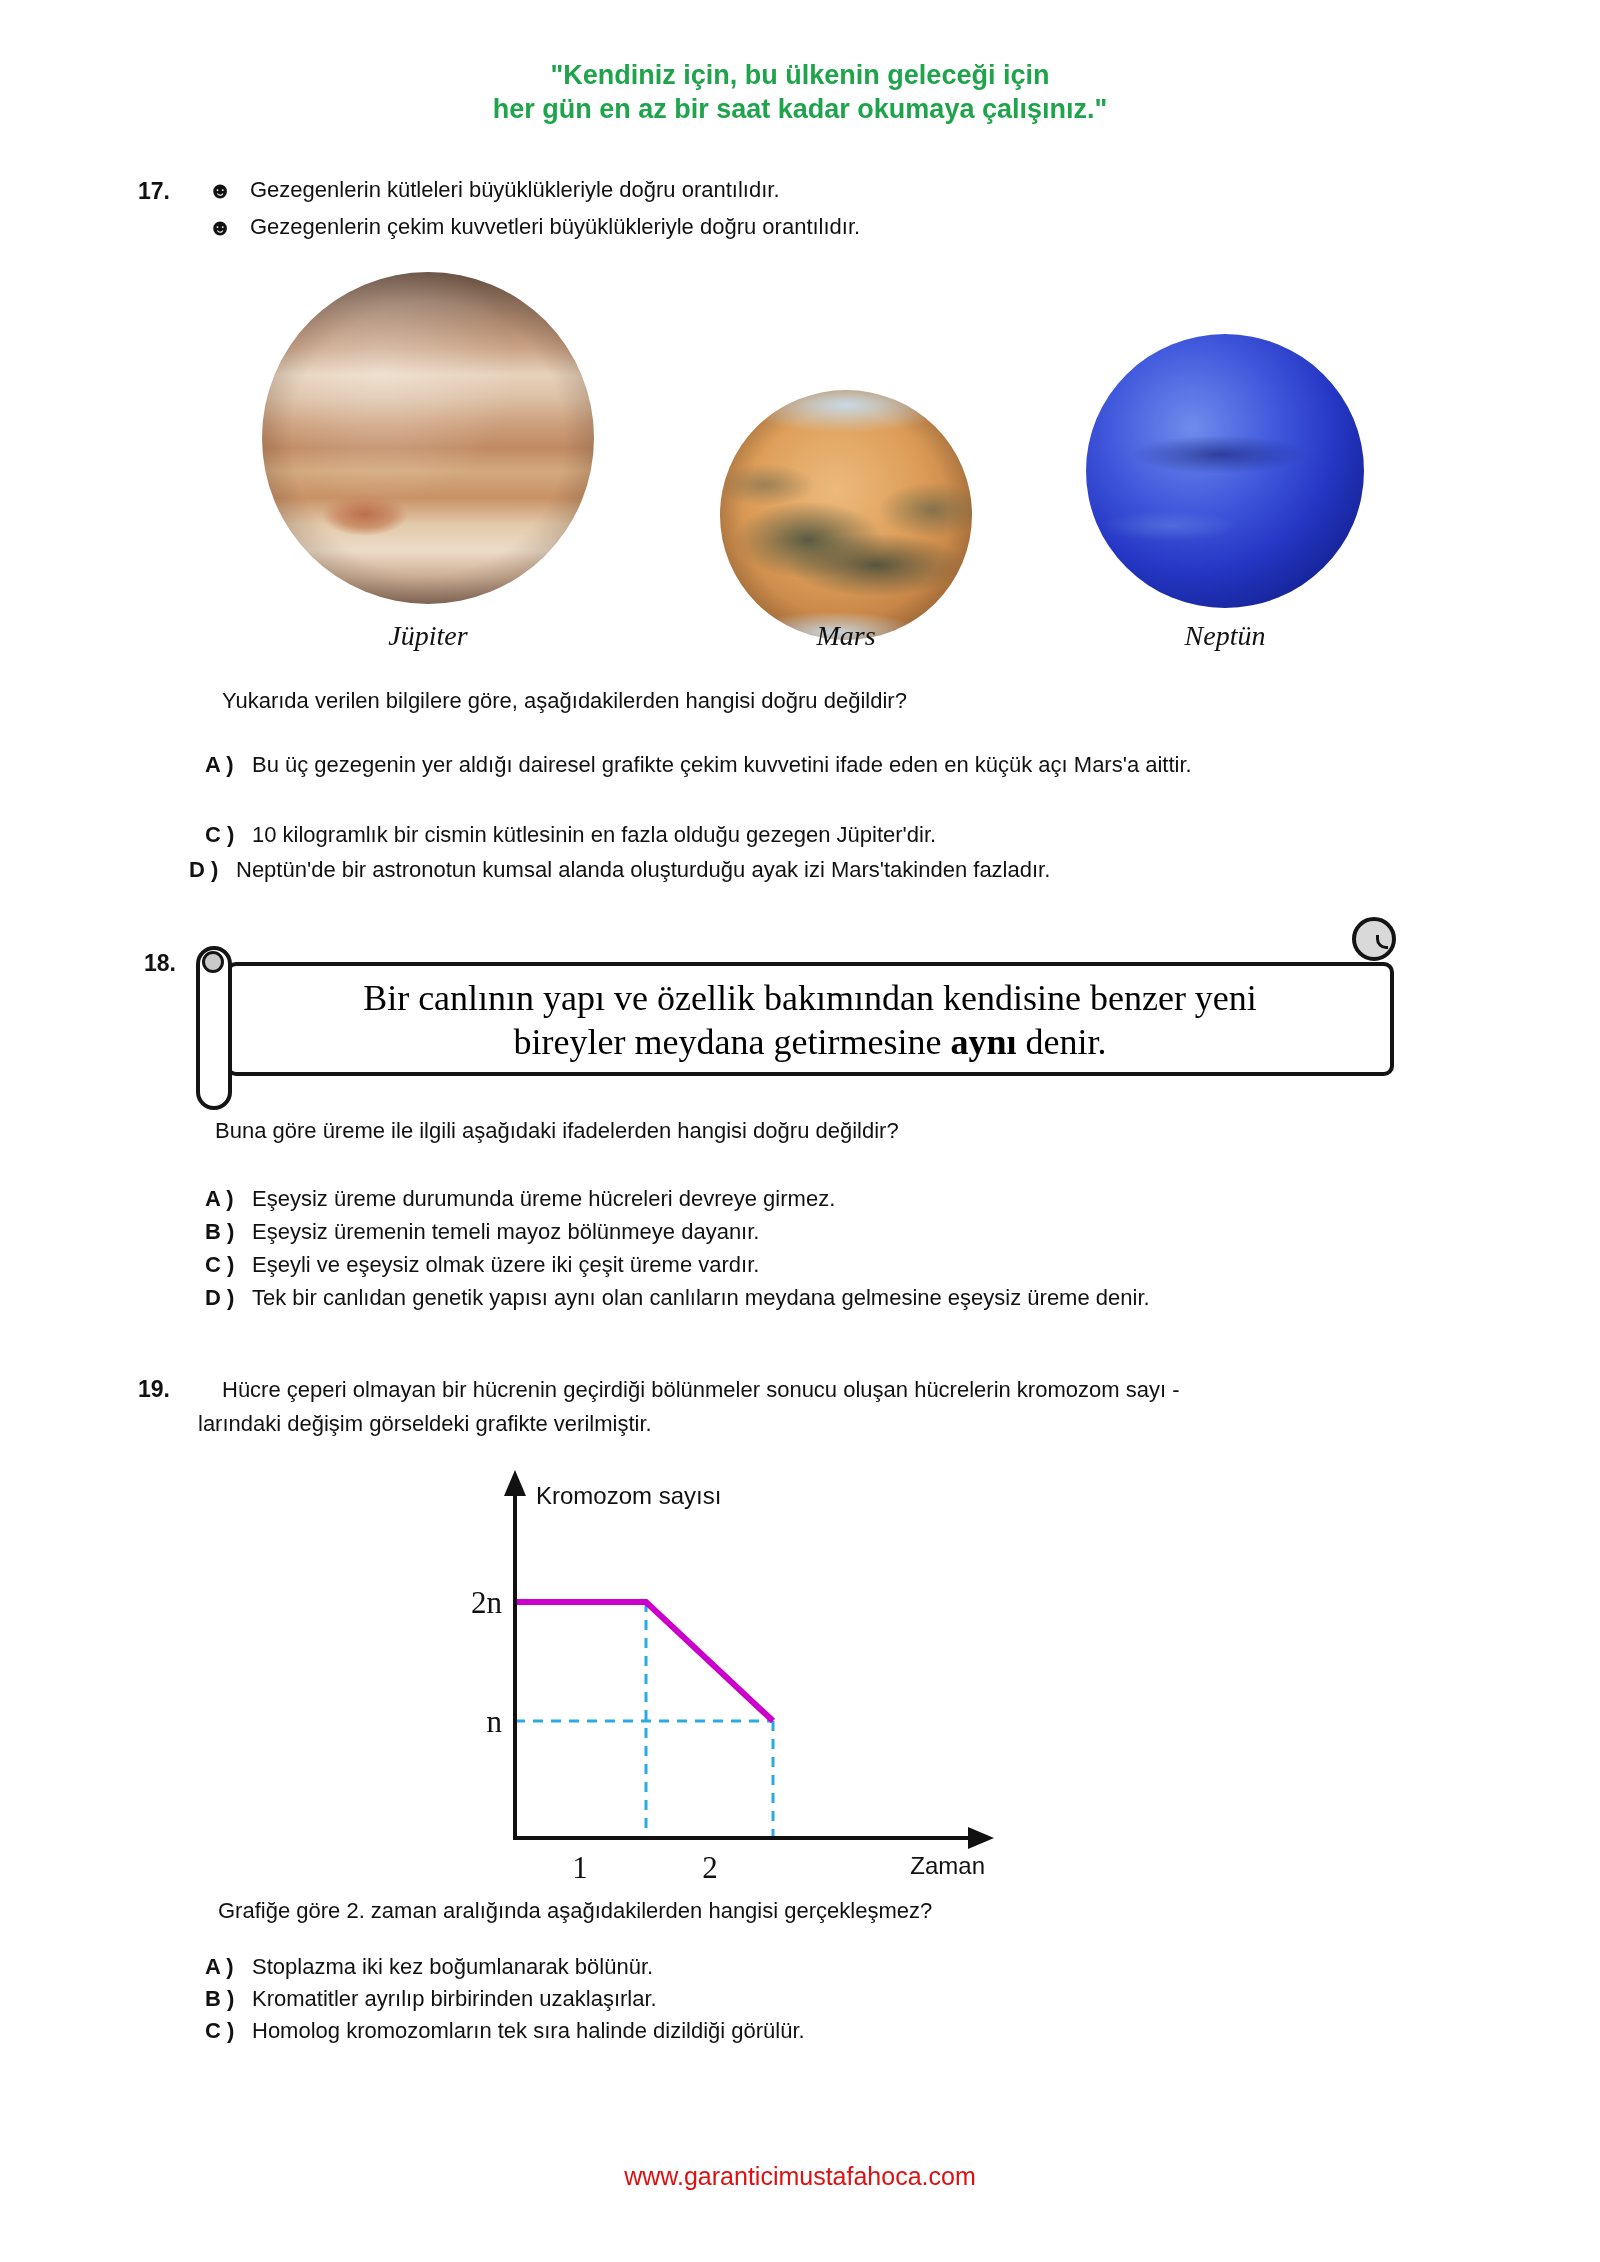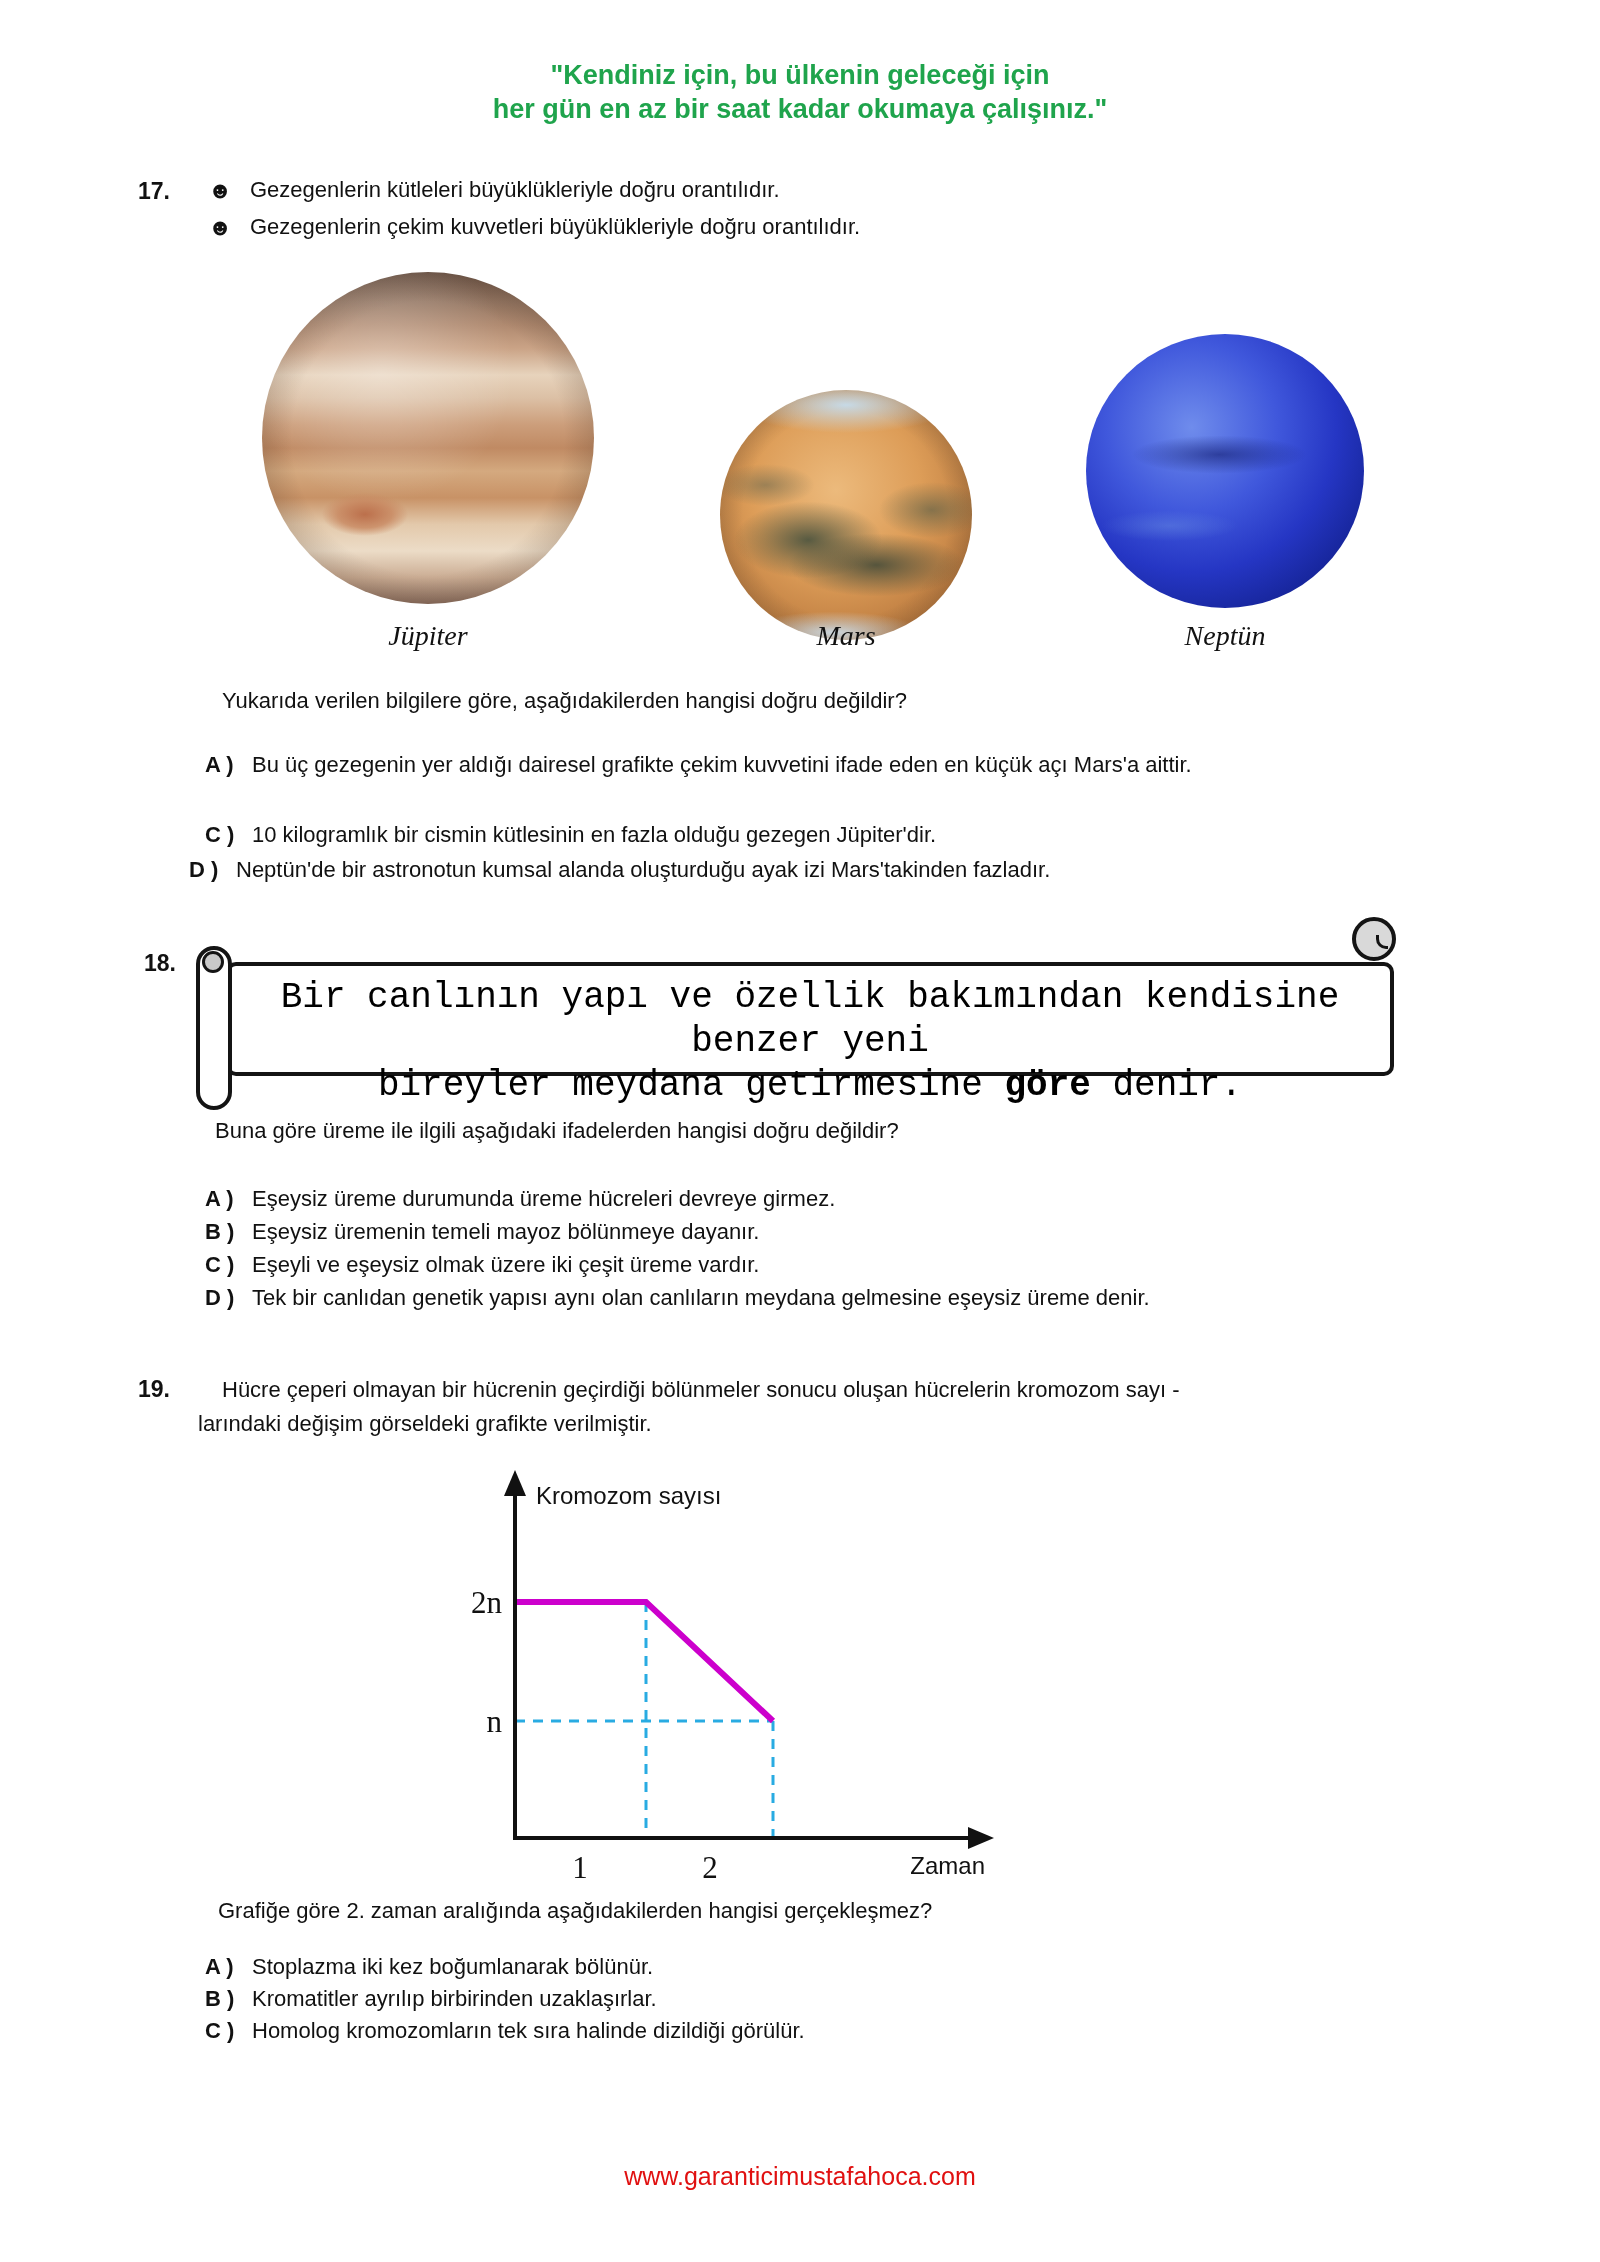--- a/index.html
+++ b/index.html
@@ -50,21 +50,21 @@
 
   
   .qtext { position:absolute; font-size:22px; white-space:nowrap; }
   .opt { position:absolute; font-size:22px; white-space:nowrap; }
   .opt b { display:inline-block; width:47px; }
 
   
   .banner-body { position:absolute; left:226px; top:962px; width:1168px; height:114px;
                  background:#fff; border:4px solid #141414; border-radius:10px; }
   .banner-text { position:absolute; left:0; top:10px; width:100%; text-align:center;
-                 font-family:Liberation Mono, monospace; font-size:36px; line-height:44px; color:#000; }
+                 font-family:Liberation Serif, serif; font-size:36px; line-height:44px; color:#000; }
   .banner-tube { position:absolute; left:196px; top:946px; width:36px; height:164px;
                  background:#fff; border:4px solid #141414; border-radius:18px; }
   .tube-cap { position:absolute; left:202px; top:951px; width:22px; height:22px;
               background:#c9c9c9; border:3px solid #141414; border-radius:50%; }
   .banner-curl { position:absolute; left:1352px; top:917px; width:44px; height:44px;
                  background:#d9d9d9; border:4px solid #141414; border-radius:50%; }
   .curl-hook { position:absolute; left:20px; top:14px; width:12px; height:14px;
                border-left:3px solid #141414; border-bottom:3px solid #141414;
                border-bottom-left-radius:10px; }
 
@@ -108,21 +108,21 @@
 
   <div class="opt" style="left:205px; top:752px;"><b>A )</b><span>Bu üç gezegenin yer aldığı dairesel grafikte çekim kuvvetini ifade eden en küçük açı Mars'a aittir.</span></div>
   <div class="opt" style="left:205px; top:822px;"><b>C )</b><span>10 kilogramlık bir cismin kütlesinin en fazla olduğu gezegen Jüpiter'dir.</span></div>
   <div class="opt" style="left:189px; top:857px;"><b>D )</b><span>Neptün'de bir astronotun kumsal alanda oluşturduğu ayak izi Mars'takinden fazladır.</span></div>
 
   <div class="qnum" style="left:138px; top:950px;margin-left:6px;">18.</div>
 
   <div class="banner-body">
     <div class="banner-text">
       <div>Bir canlının yapı ve özellik bakımından kendisine benzer yeni</div>
-      <div><span>bireyler meydana getirmesine </span><b>göre</b><span> denir.</span></div>
+      <div><span>bireyler meydana getirmesine </span><b>aynı</b><span> denir.</span></div>
     </div>
   </div>
   <div class="banner-tube"></div>
   <div class="tube-cap"></div>
   <div class="banner-curl">
     <div class="curl-hook"></div>
   </div>
 
   <div class="qtext" style="left:215px; top:1118px;">Buna göre üreme ile ilgili aşağıdaki ifadelerden hangisi doğru değildir?</div>
 

